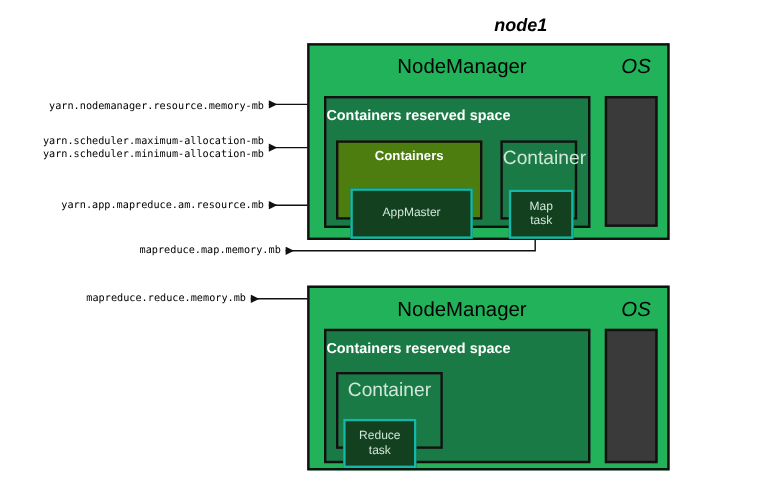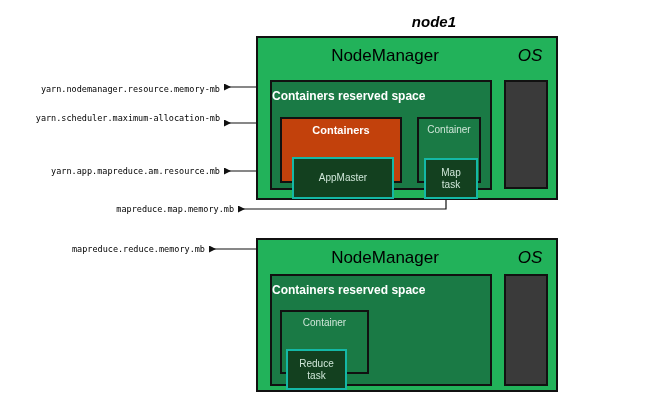--- a/index.html
+++ b/index.html
@@ -73,21 +73,21 @@
     left: 0; right: 0;
     text-align: left;
     font-size: 12px;
     font-weight: bold;
     color: #ffffff;
     font-family: "Liberation Sans", sans-serif;
     white-space: nowrap;
   }
   .containers-box {
     position: absolute;
-    background: #c2410c;
+    background: #4d7c0f;
     border: 2px solid #111111;
     box-sizing: border-box;
     padding-left: 48px;
   }
   .containers-label {
     position: absolute;
     left: 0; right: 0;
     text-align: center;
     font-size: 11px;
     font-weight: bold;
@@ -98,21 +98,21 @@
   .container-box {
     position: absolute;
     background: #1a7a45;
     border: 2px solid #111111;
     box-sizing: border-box;
   }
   .container-label {
     position: absolute;
     left: 0; right: 0;
     text-align: center;
-    font-size: 10px;
+    font-size: 16px;
     color: #cfe6d8;
     font-family: "Liberation Sans", sans-serif;
     white-space: nowrap;
   }
   .task-box {
     position: absolute;
     background: #13401f;
     border: 2px solid #14b8a6;
     box-sizing: border-box;
     display: flex;
@@ -163,20 +163,21 @@
 
     <path d="M446,178 L446,209 L238,209" stroke="#111111" stroke-width="1.2" fill="none" marker-end="url(#arrowleft)"></path>
 
     <path d="M290,336 L290,249 L209,249" stroke="#111111" stroke-width="1.2" fill="none" marker-end="url(#arrowleft)"></path>
   </svg>
 
   <div class="prop-label" style="right:430px;top:84px;">yarn.nodemanager.resource.memory-mb</div>
 
   <div class="prop-label" style="right:430px;top:113px;">yarn.scheduler.maximum-allocation-mb</div>
 
+  <div class="prop-label" style="right:430px;top:124px;">yarn.scheduler.minimum-allocation-mb</div>
 
   <div class="prop-label" style="right:430px;top:166px;">yarn.app.mapreduce.am.resource.mb</div>
 
   <div class="prop-label" style="right:416px;top:204px;">mapreduce.map.memory.mb</div>
 
   <div class="prop-label" style="right:445px;top:244px;">mapreduce.reduce.memory.mb</div>
 
   <div class="node-title" style="left:356px;top:13px;width:100px;">node1</div>
 
   <div class="node-box" style="left:256px;top:36px;width:302px;height:164px;">

